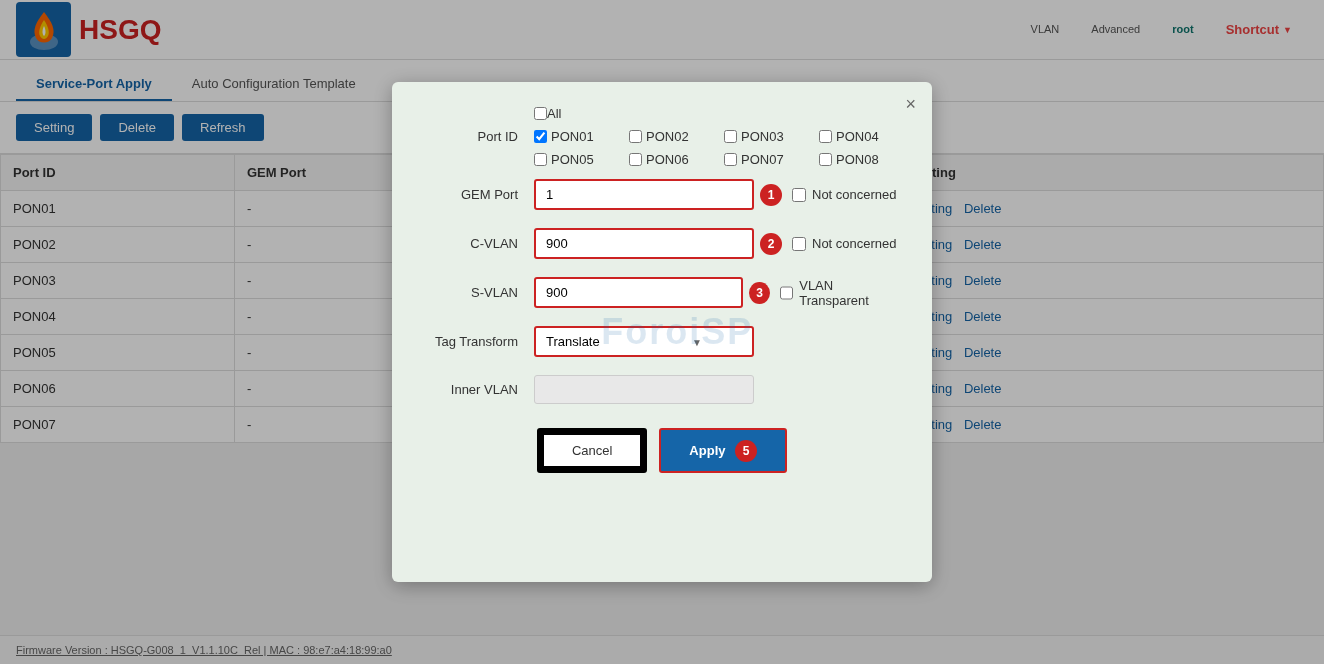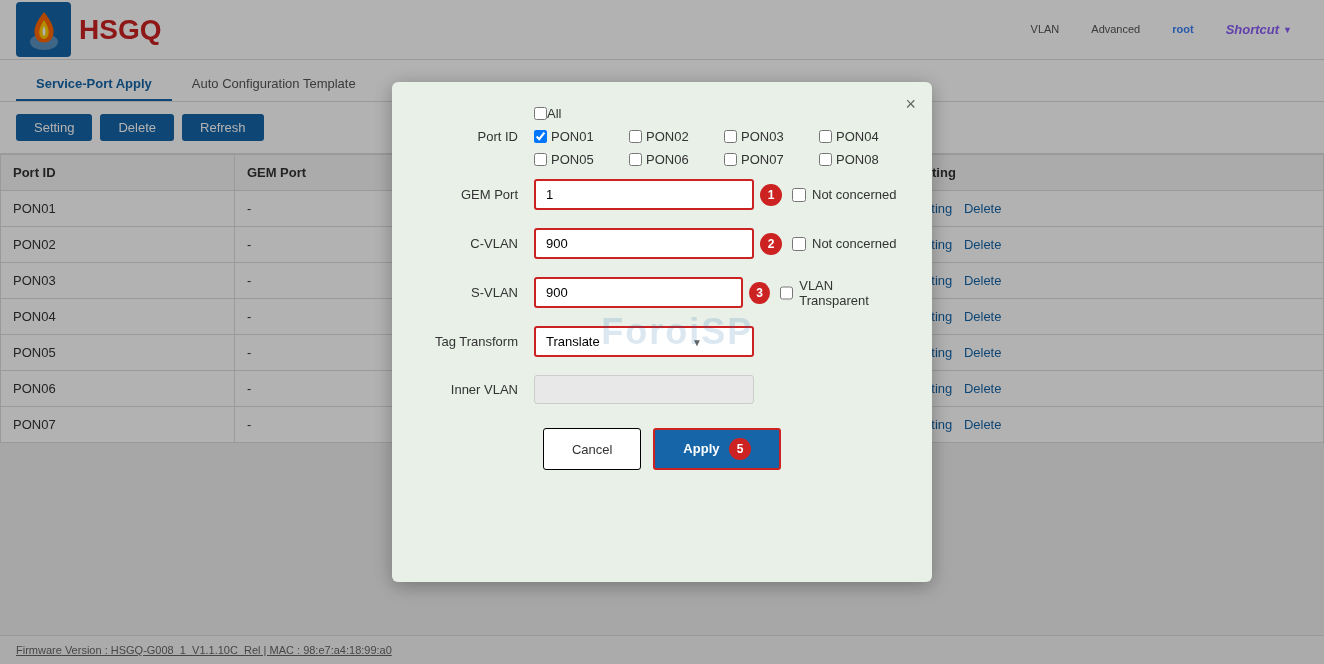--- a/index.html
+++ b/index.html
@@ -5,22 +5,22 @@
     * { box-sizing: border-box; margin: 0; padding: 0; }
     body { font-family: Arial, sans-serif; font-size: 13px; background: #f0f0f0; overflow: hidden; width: 1324px; height: 664px; }
 
     
     .header { display: flex; align-items: center; background: #fff; height: 60px; padding: 0 16px; border-bottom: 1px solid #ddd; position: relative; z-index: 1; }
     .logo-area { display: flex; align-items: center; gap: 8px; }
     .logo-box { width: 55px; height: 55px; background: #1565a8; display: flex; align-items: center; justify-content: center; border-radius: 4px; }
     .logo-text { color: #cc2222; font-size: 28px; font-weight: bold; font-family: Arial, sans-serif; }
     .header-nav { display: flex; align-items: center; gap: 0; margin-left: auto; }
     .nav-item { padding: 8px 16px; color: #555; cursor: pointer; font-size: 11px; border-bottom: 2px solid transparent; }
-    .nav-item.highlighted { color: #3b82f6; font-weight: bold; }
-    .nav-dropdown { display: flex; align-items: center; gap: 4px; padding: 8px 16px; color: #8b5cf6; cursor: pointer; font-size: 13px; font-weight: bold; font-style: italic; }
+    .nav-item.highlighted { color: #0f766e; font-weight: bold; }
+    .nav-dropdown { display: flex; align-items: center; gap: 4px; padding: 8px 16px; color: #ef4444; cursor: pointer; font-size: 13px; font-weight: bold; }
     .nav-dropdown::after { content: '▼'; font-size: 9px; }
 
     
     .tabs-area { background: #fff; padding: 8px 16px 0; border-bottom: 1px solid #ddd; display: flex; gap: 0; }
     .tab { padding: 8px 20px; cursor: pointer; color: #555; border-bottom: 2px solid transparent; font-size: 13px; }
     .tab.active { color: #1565a8; border-bottom: 2px solid #1565a8; font-weight: bold; }
 
     
     .toolbar { display: flex; gap: 8px; padding: 12px 16px; background: #fff; border-bottom: 1px solid #ddd; }
     .btn-toolbar { padding: 6px 18px; border: none; border-radius: 3px; cursor: pointer; font-size: 13px; color: #fff; background: #1565a8; }
@@ -58,21 +58,21 @@
     .checkbox-item { display: flex; align-items: center; gap: 4px; width: 95px; font-size: 13px; color: #333; }
     .checkbox-item input { width: 13px; height: 13px; cursor: pointer; }
     .all-checkbox { display: flex; align-items: center; gap: 0; font-size: 13px; color: #333; }
     .all-checkbox input { width: 13px; height: 13px; cursor: pointer; }
 
     
     .step-badge { display: inline-flex; align-items: center; justify-content: center; width: 22px; height: 22px; border-radius: 50%; background: #cc2222; color: #fff; font-size: 12px; font-weight: bold; margin-left: 6px; }
 
     
     .modal-footer { display: flex; justify-content: center; gap: 12px; margin-top: 24px; }
-    .btn-cancel { padding: 8px 28px; border: 1px solid #000000; border-radius: 3px; background: #fff; cursor: pointer; font-size: 13px; color: #333; }
+    .btn-cancel { padding: 8px 28px; border: 7px solid #000000; border-radius: 3px; background: #fff; cursor: pointer; font-size: 13px; color: #333; }
     .btn-apply { padding: 8px 28px; border: 2px solid #cc2222; border-radius: 3px; background: #1565a8; cursor: pointer; font-size: 13px; color: #fff; font-weight: bold; }
 
     
     .watermark { position: absolute; top: 50%; left: 50%; transform: translate(-40%, -50%); opacity: 0.15; font-size: 36px; font-weight: bold; color: #1565a8; white-space: nowrap; pointer-events: none; z-index: 200; letter-spacing: 2px; }
 
     .content-area { height: calc(664px - 60px - 44px - 55px); overflow: hidden; }
   </style>
 </head>
 <body>
 

